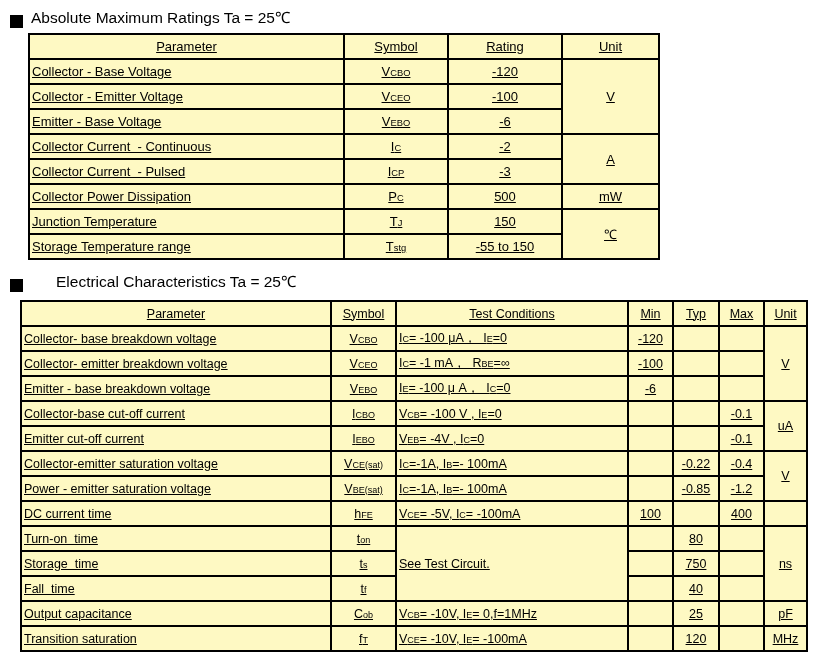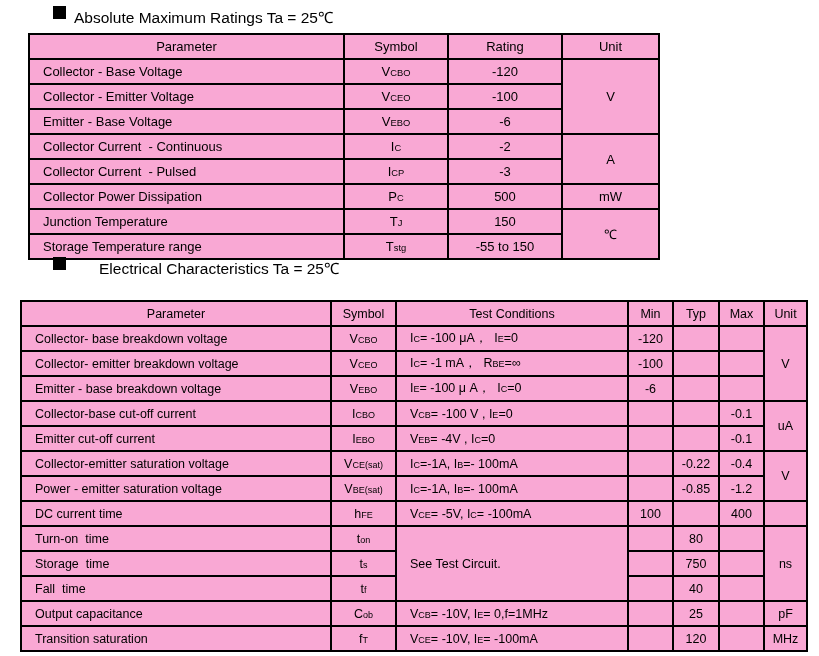--- a/index.html
+++ b/index.html
@@ -3,48 +3,48 @@
 <meta charset="utf-8">
 <style>
   html,body { margin:0; padding:0; }
   body {
     width:819px; height:656px; position:relative;
     background:#ffffff; color:#000000;
     font-family:"Liberation Sans", sans-serif;
   }
   .section-title {
     position:absolute; left:10px;
-    display:flex; align-items:flex-start; gap:8px;
+    display:flex; align-items:flex-end; gap:8px;
     font-size:15.5px; color:#000;
     white-space:pre;
-    margin-left:43px;
   }
   .bullet {
     width:13px; height:13px; background:#000; display:inline-block; flex:0 0 auto;
   }
   table {
     position:absolute;
     border-collapse:collapse;
     table-layout:fixed;
-    background:#f9a8d4;
+    background:#fef9c3;
+    text-decoration:underline;
   }
   th, td {
     border:2px solid #000;
     font-size:13px;
     font-weight:normal;
     color:#000;
     white-space:pre;
     overflow:hidden;
     padding:0;
     height:23px;
     text-align:center;
     vertical-align:middle;
   }
   #table2 th, #table2 td { font-size:12.5px; }
-  .c-left { text-align:left; padding-left:13px; }
+  .c-left { text-align:left; padding-left:2px; }
   .sub { font-size:72%; }
 </style>
 </head>
 <body>
 
 <div class="section-title" style="top:6px;">
   <span class="bullet"></span>
   <span>Absolute Maximum Ratings Ta = 25℃</span>
 </div>
 
@@ -102,21 +102,21 @@
     <td rowspan="2">℃</td>
   </tr>
   <tr>
     <td class="c-left">Storage Temperature range</td>
     <td>T<span class="sub">stg</span></td>
     <td>-55 to 150</td>
   </tr>
 </tbody>
   </table>
 
-<div class="section-title" style="top:257px;gap:33px;">
+<div class="section-title" style="top:270px;gap:33px;">
   <span class="bullet"></span>
   <span>Electrical Characteristics Ta = 25℃</span>
 </div>
 
 <table id="table2" style="left:20px; top:300px; width:786px;">
   <colgroup>
       <col style="width:310px">
       <col style="width:65px">
       <col style="width:232px">
       <col style="width:45px">

